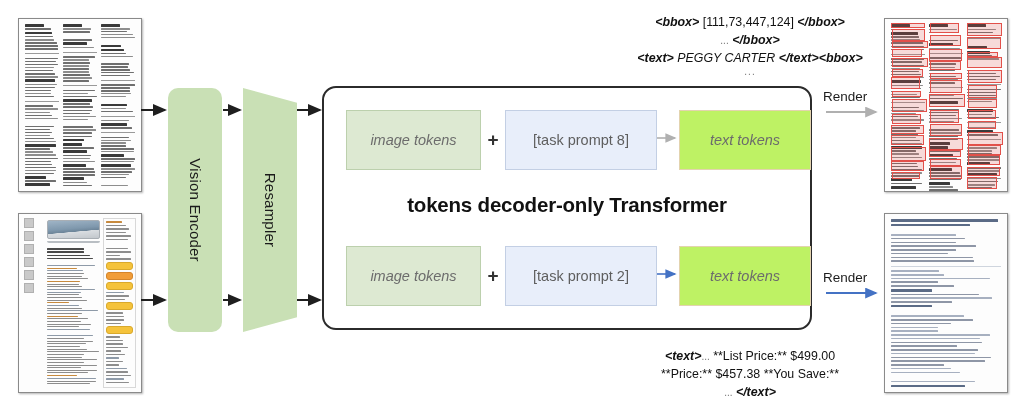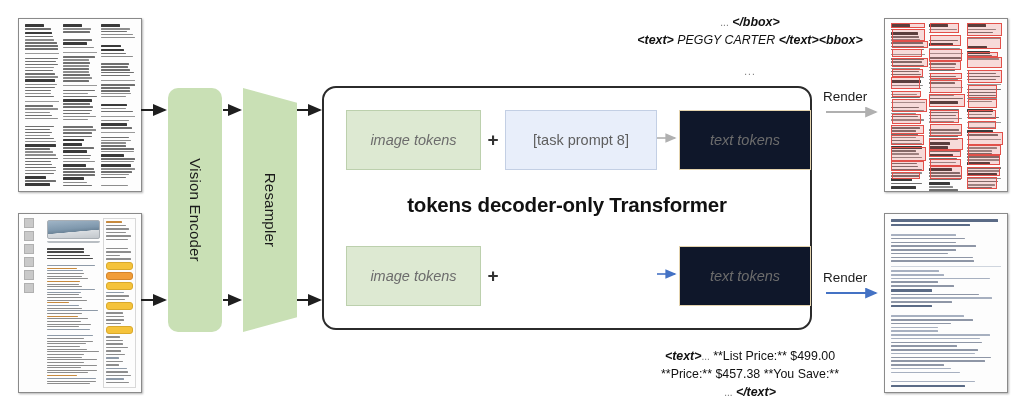--- a/index.html
+++ b/index.html
@@ -94,21 +94,21 @@
 
   
   .tok{
     position:absolute;
     display:flex;align-items:center;justify-content:center;
     font-size:14.5px;font-style:italic;color:#6c6c6c;
     box-sizing:border-box;
   }
   .tok.img{background:#dde9d2;border:1px solid #bcd0ad;}
   .tok.prm{background:#e8eefa;border:1px solid #c3cfe4;font-style:normal;color:#5e5e5e;}
-  .tok.txt{background:#0f172a;border:1px solid #e3d3ae;}
+  .tok.txt{background:#bef264;border:1px solid #e3d3ae;}
   .plus{
     position:absolute;
     font-size:19px;font-weight:bold;color:#333;
     display:flex;align-items:center;justify-content:center;
   }
 
   
   .annot{
     position:absolute;
     text-align:center;
@@ -414,20 +414,21 @@
 
     <div class="tok img" style="left:22px;top:22px;width:135px;height:60px;">image tokens</div>
     <div class="plus" style="left:157px;top:22px;width:24px;height:60px;">+</div>
     <div class="tok prm" style="left:181px;top:22px;width:152px;height:60px;">[task prompt 8]</div>
     <div class="tok txt" style="left:355px;top:22px;width:132px;height:60px;">text tokens</div>
 
     <div class="xtitle" style="top:105px;">tokens decoder-only Transformer</div>
 
     <div class="tok img" style="left:22px;top:158px;width:135px;height:60px;">image tokens</div>
     <div class="plus" style="left:157px;top:158px;width:24px;height:60px;">+</div>
+    <div class="tok prm" style="left:181px;top:158px;width:152px;height:60px;">[task prompt 2]</div>
     <div class="tok txt" style="left:355px;top:158px;width:132px;height:60px;">text tokens</div>
   </div>
 
   <div class="doc-frame" style="left:884px;top:18px;width:122px;height:172px;">
     <div class="doc-inner" style="position: relative;">
       <div class="cols3">
         <div class="col" id="r1">
             <div class="ln hd" style="width: 55.338%;"></div>
             <div class="ln" style="width: 77.4778%;"></div>
             <div class="ln hd" style="width: 80.1671%;"></div>
@@ -667,20 +668,23 @@
           <div class="h" style="width: 67.2796%;"></div>
         </div>
     </div>
   </div>
 
   <div class="render-lbl" style="left:823px;top:89px;">Render</div>
   <div class="render-lbl" style="left:823px;top:270px;">Render</div>
 
   <div class="annot" style="left:600px;top:14px;width:300px;">
     <div>
+      <b>&lt;bbox&gt;</b><span> [111,73,447,124] </span><b>&lt;/bbox&gt;</b>
+    </div>
+    <div>
       <span class="el" style="font-size:10px;color:#777;">...</span>
       <b>&lt;/bbox&gt;</b>
     </div>
     <div>
       <b>&lt;text&gt;</b><i> PEGGY CARTER </i><b>&lt;/text&gt;</b><b>&lt;bbox&gt;</b>
     </div>
   </div>
   <div class="dots" style="left:600px;top:66px;width:300px;font-size:10px;color:#777;">...</div>
 
   <div class="annot" style="left:600px;top:348px;width:300px;">

